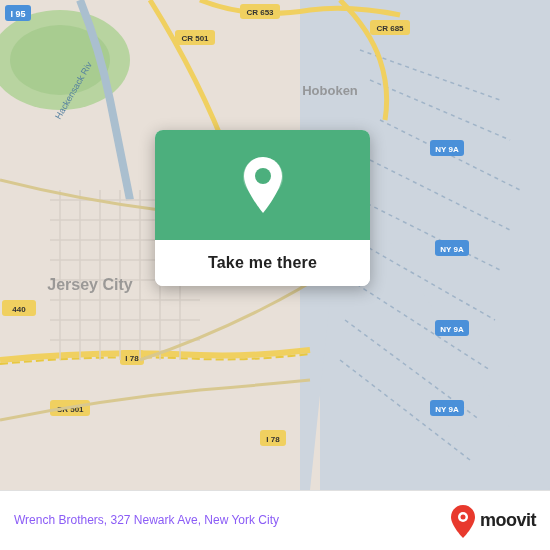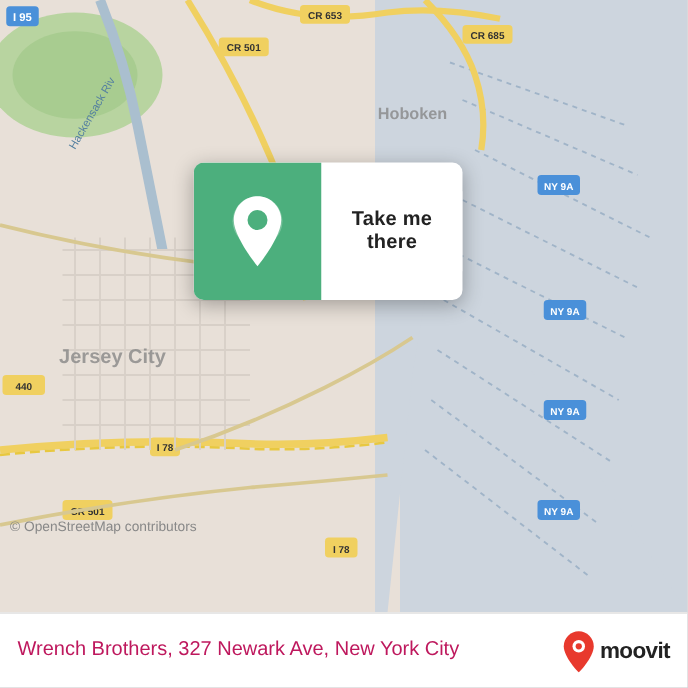--- a/index.html
+++ b/index.html
@@ -32,21 +32,21 @@
     
     .location-card {
       position: absolute;
       top: 130px;
       left: 155px;
       width: 215px;
       background: white;
       border-radius: 8px;
       box-shadow: 0 4px 16px rgba(0,0,0,0.3);
       display: flex;
-      flex-direction: row;
+      flex-direction: column;
       align-items: center;
       overflow: hidden;
     }
 
     .card-map-area {
       width: 100%;
       height: 110px;
       background: #4caf7d;
       display: flex;
       align-items: center;
@@ -90,22 +90,22 @@
     .copyright {
       font-size: 11px;
       color: #888;
       position: absolute;
       bottom: 62px;
       left: 8px;
     }
 
     .location-text {
       flex: 1;
-      font-size: 16px;
-      color: #be185d;
+      font-size: 12px;
+      color: #8b5cf6;
       font-weight: 500;
       line-height: 1.3;
     }
 
     .moovit-logo {
       display: flex;
       align-items: center;
       gap: 3px;
       flex-shrink: 0;
     }
@@ -212,21 +212,20 @@
 
     <text x="90" y="290" font-size="16" font-weight="bold" fill="#888" text-anchor="middle" opacity="0.8">Jersey City</text>
 
     <text x="330" y="95" font-size="13" font-weight="bold" fill="#888" text-anchor="middle" opacity="0.8">Hoboken</text>
 
     <path d="M 0,180 Q 80,200 160,210 Q 220,215 290,200" stroke="#d8c890" stroke-width="3" fill="none"></path>
     <path d="M 140,360 Q 200,340 260,310 Q 300,290 330,270" stroke="#d8c890" stroke-width="3" fill="none"></path>
     <path d="M 0,420 Q 100,400 200,390 Q 260,385 310,380" stroke="#d8c890" stroke-width="3" fill="none"></path>
   </svg>
 
-  <div class="copyright">© OpenStreetMap contributors</div>
 
   <div class="location-card">
     <div class="card-map-area">
 
       <svg class="pin-icon" viewBox="0 0 48 60" xmlns="http://www.w3.org/2000/svg">
         <circle cx="24" cy="22" r="20" fill="white" opacity="0.25"></circle>
         <path d="M24 2C13.5 2 5 10.5 5 21c0 14 19 37 19 37s19-23 19-37C43 10.5 34.5 2 24 2z" fill="white"></path>
         <circle cx="24" cy="21" r="8" fill="#4caf7d"></circle>
       </svg>
     </div>

